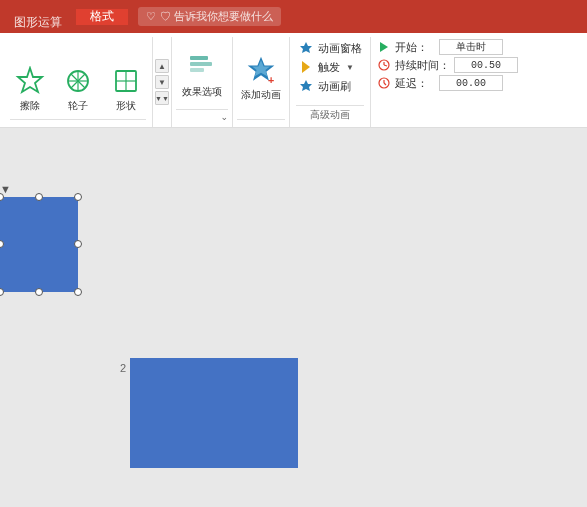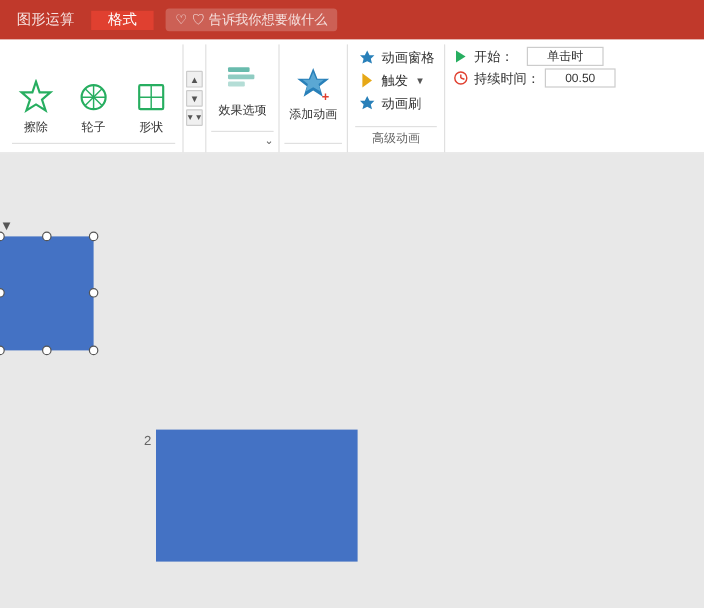--- a/index.html
+++ b/index.html
@@ -17,21 +17,20 @@
       height: 33px;
       background: #c0392b;
       display: flex;
       align-items: center;
       padding: 0 0;
     }
     .tab-inactive {
       height: 29px;
       padding: 12px 14px;
       display: flex;
-      align-items: center;
       color: rgba(255,255,255,0.85);
       font-size: 12px;
       cursor: pointer;
     }
     .tab-active {
       height: 16px;
       padding: 0 14px;
       display: flex;
       align-items: center;
       background: #e04030;
@@ -225,20 +224,21 @@
       align-items: center;
       justify-content: center;
     }
 
     
     .timing-section {
       display: flex;
       flex-direction: column;
       padding: 2px 6px;
       min-width: 110px;
+      font-family: Liberation Mono, monospace;
     }
     .timing-rows {
       display: flex;
       flex-direction: column;
       gap: 2px;
       flex: 1;
     }
     .timing-row {
       display: flex;
       align-items: center;
@@ -438,20 +438,33 @@
               <circle cx="6" cy="6" r="5" fill="none" stroke="#e04030" stroke-width="1.2"></circle>
               <line x1="6" y1="3" x2="6" y2="6" stroke="#e04030" stroke-width="1.2"></line>
               <line x1="6" y1="6" x2="9" y2="7" stroke="#e04030" stroke-width="1.2"></line>
             </svg>
           </div>
           <span class="timing-label">持续时间：</span>
           <div class="timing-value">
             <span>00.50</span>
           </div>
         </div>
+        <div class="timing-row">
+          <div class="timing-icon">
+            <svg width="12" height="12" viewBox="0 0 12 12">
+              <circle cx="6" cy="6" r="5" fill="none" stroke="#e04030" stroke-width="1.2"></circle>
+              <line x1="6" y1="3" x2="6" y2="6" stroke="#e04030" stroke-width="1.2"></line>
+              <line x1="6" y1="6" x2="8" y2="8" stroke="#e04030" stroke-width="1.2"></line>
+            </svg>
+          </div>
+          <span class="timing-label">延迟：</span>
+          <div class="timing-value">
+            <span>00.00</span>
+          </div>
+        </div>
       </div>
     </div>
 
   </div>
 </div>
 
 <div class="canvas-area">
 
   <div class="rect1-wrapper" style="left:0px; top:55px;">
     <div style="font-size:11px;color:#555;margin-bottom:2px;">▼</div>

